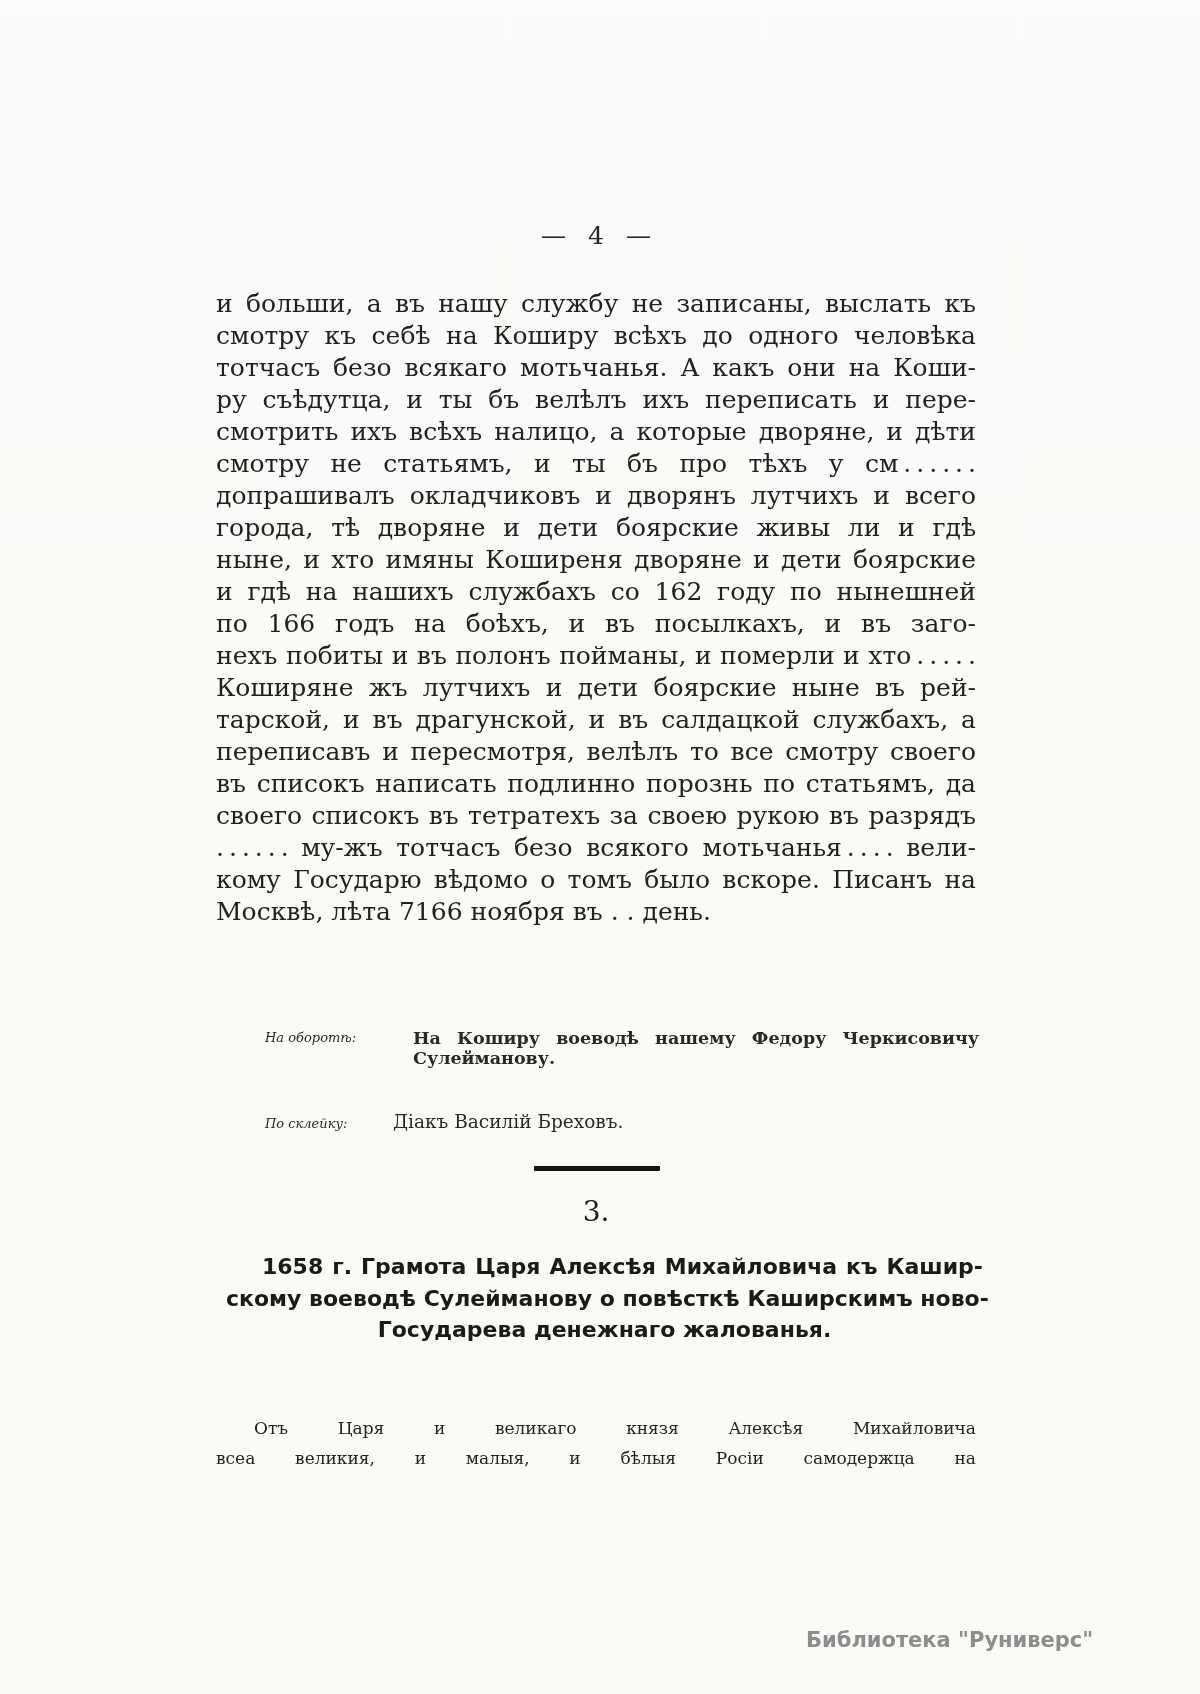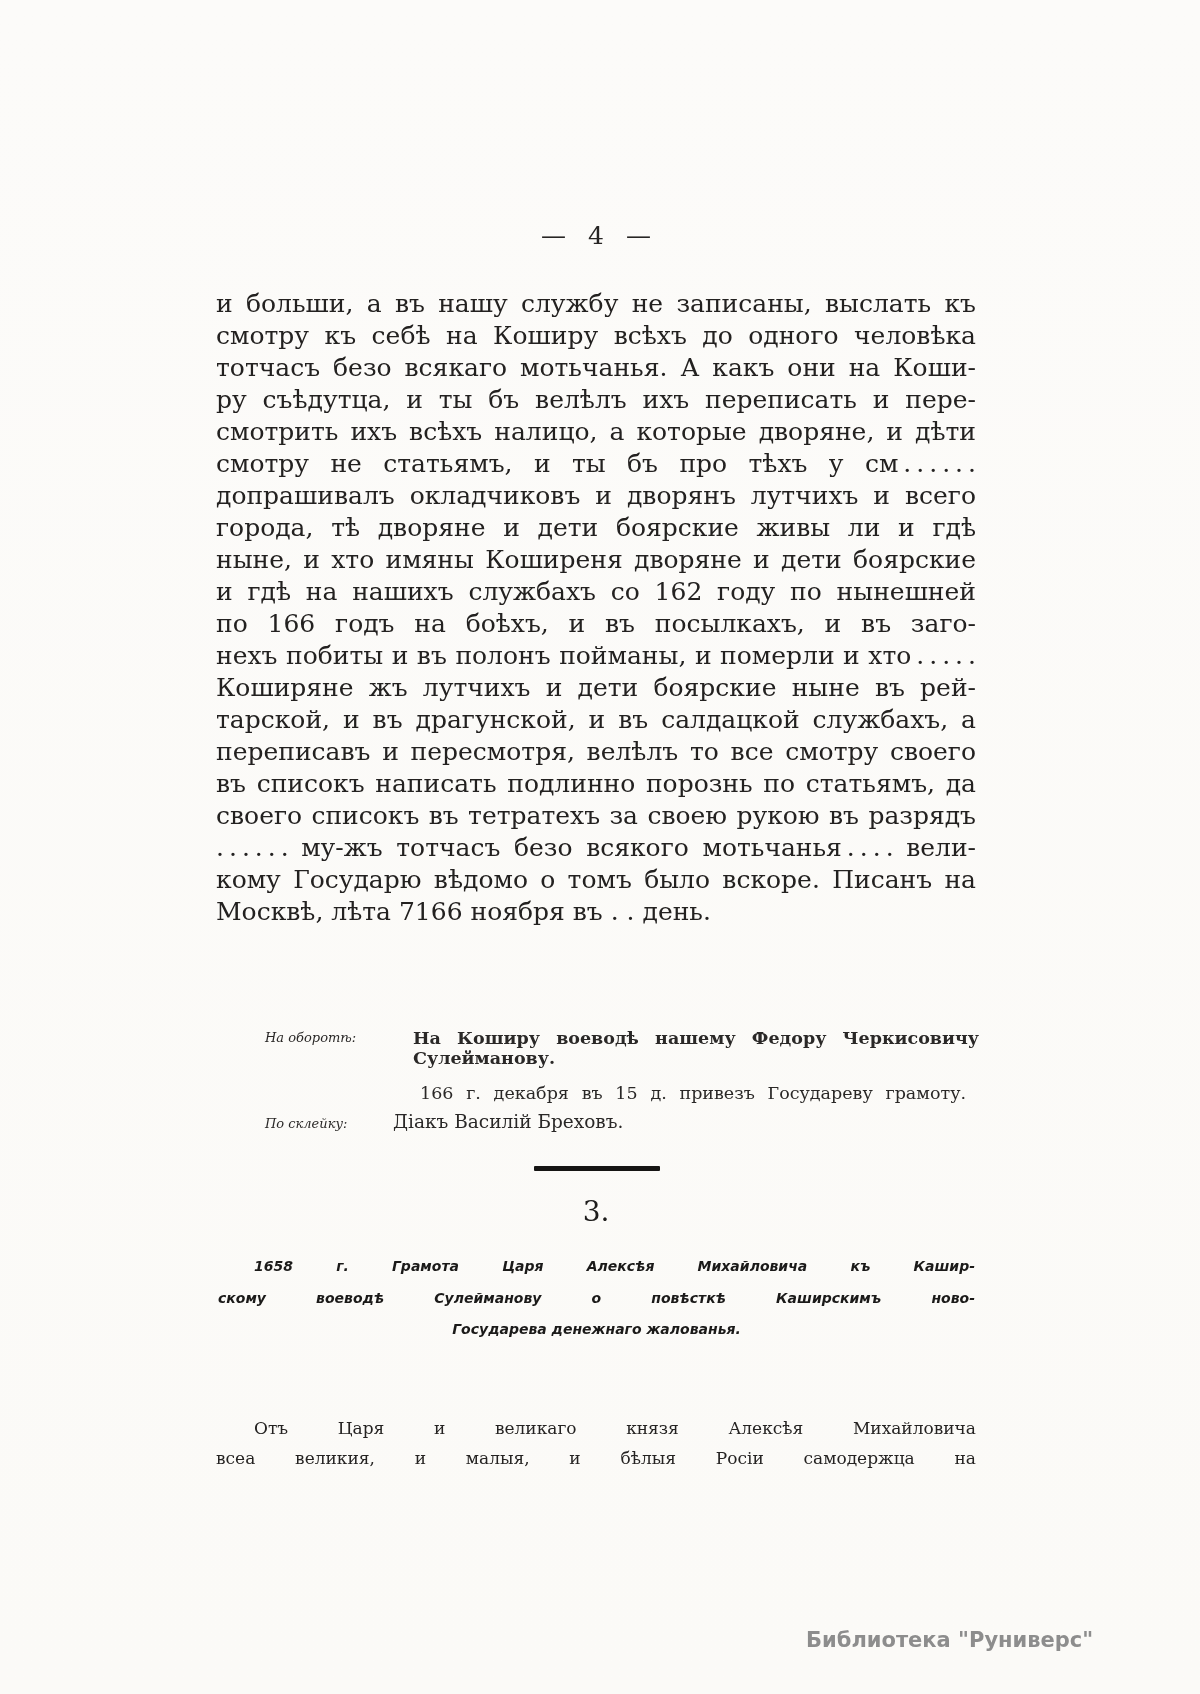--- a/index.html
+++ b/index.html
@@ -34,23 +34,23 @@
   .a-row3 .a-label{position:static;display:inline-block;width:128px;}
   .divider{
     position:absolute;left:534px;top:1166px;width:126px;height:5px;
     background:#161514;border-radius:1px;
   }
   .section-num{
     position:absolute;left:216px;top:1196px;width:760px;
     text-align:center;font-size:28px;line-height:32px;color:#1d1c1b;
   }
   .heading-block{
-    position:absolute;left:218px;top:1251px;width:757px;
+    position:absolute;left:226px;top:1251px;width:757px;
     font-family:"DejaVu Sans","Liberation Sans",sans-serif;
-    font-weight:bold;font-size:14px;color:#1b1a19;font-style:italic;
+    font-weight:bold;font-size:22px;color:#1b1a19;
   }
   .hl{height:31.5px;line-height:31.5px;white-space:nowrap;text-align:center;}
   .hl.first{text-indent:36px;}
   .para2-block{
     position:absolute;left:216px;top:1413px;width:760px;
     font-size:17px;color:#252322;
   }
   .pl{height:30px;line-height:30px;white-space:nowrap;}
   .pl.first{text-indent:38px;}
   .watermark{
@@ -90,21 +90,20 @@
   </div>
 
   <div class="annot">
     <div class="a-row1">
       <span class="a-label">На оборотѣ:</span>
       <div class="a-content">
         <div class="just">На Коширу воеводѣ нашему Федору Черкисовичу</div>
         <div>Сулейманову.</div>
       </div>
     </div>
-    <div class="a-row2 just">166 г. декабря въ 15 д. привезъ Государеву грамоту.</div>
     <div class="a-row3">
       <span class="a-label">По склейку:</span><span>Діакъ Василій Бреховъ.</span>
     </div>
   </div>
 
   <div class="divider"></div>
 
   <div class="section-num">3.</div>
 
   <div class="heading-block">

